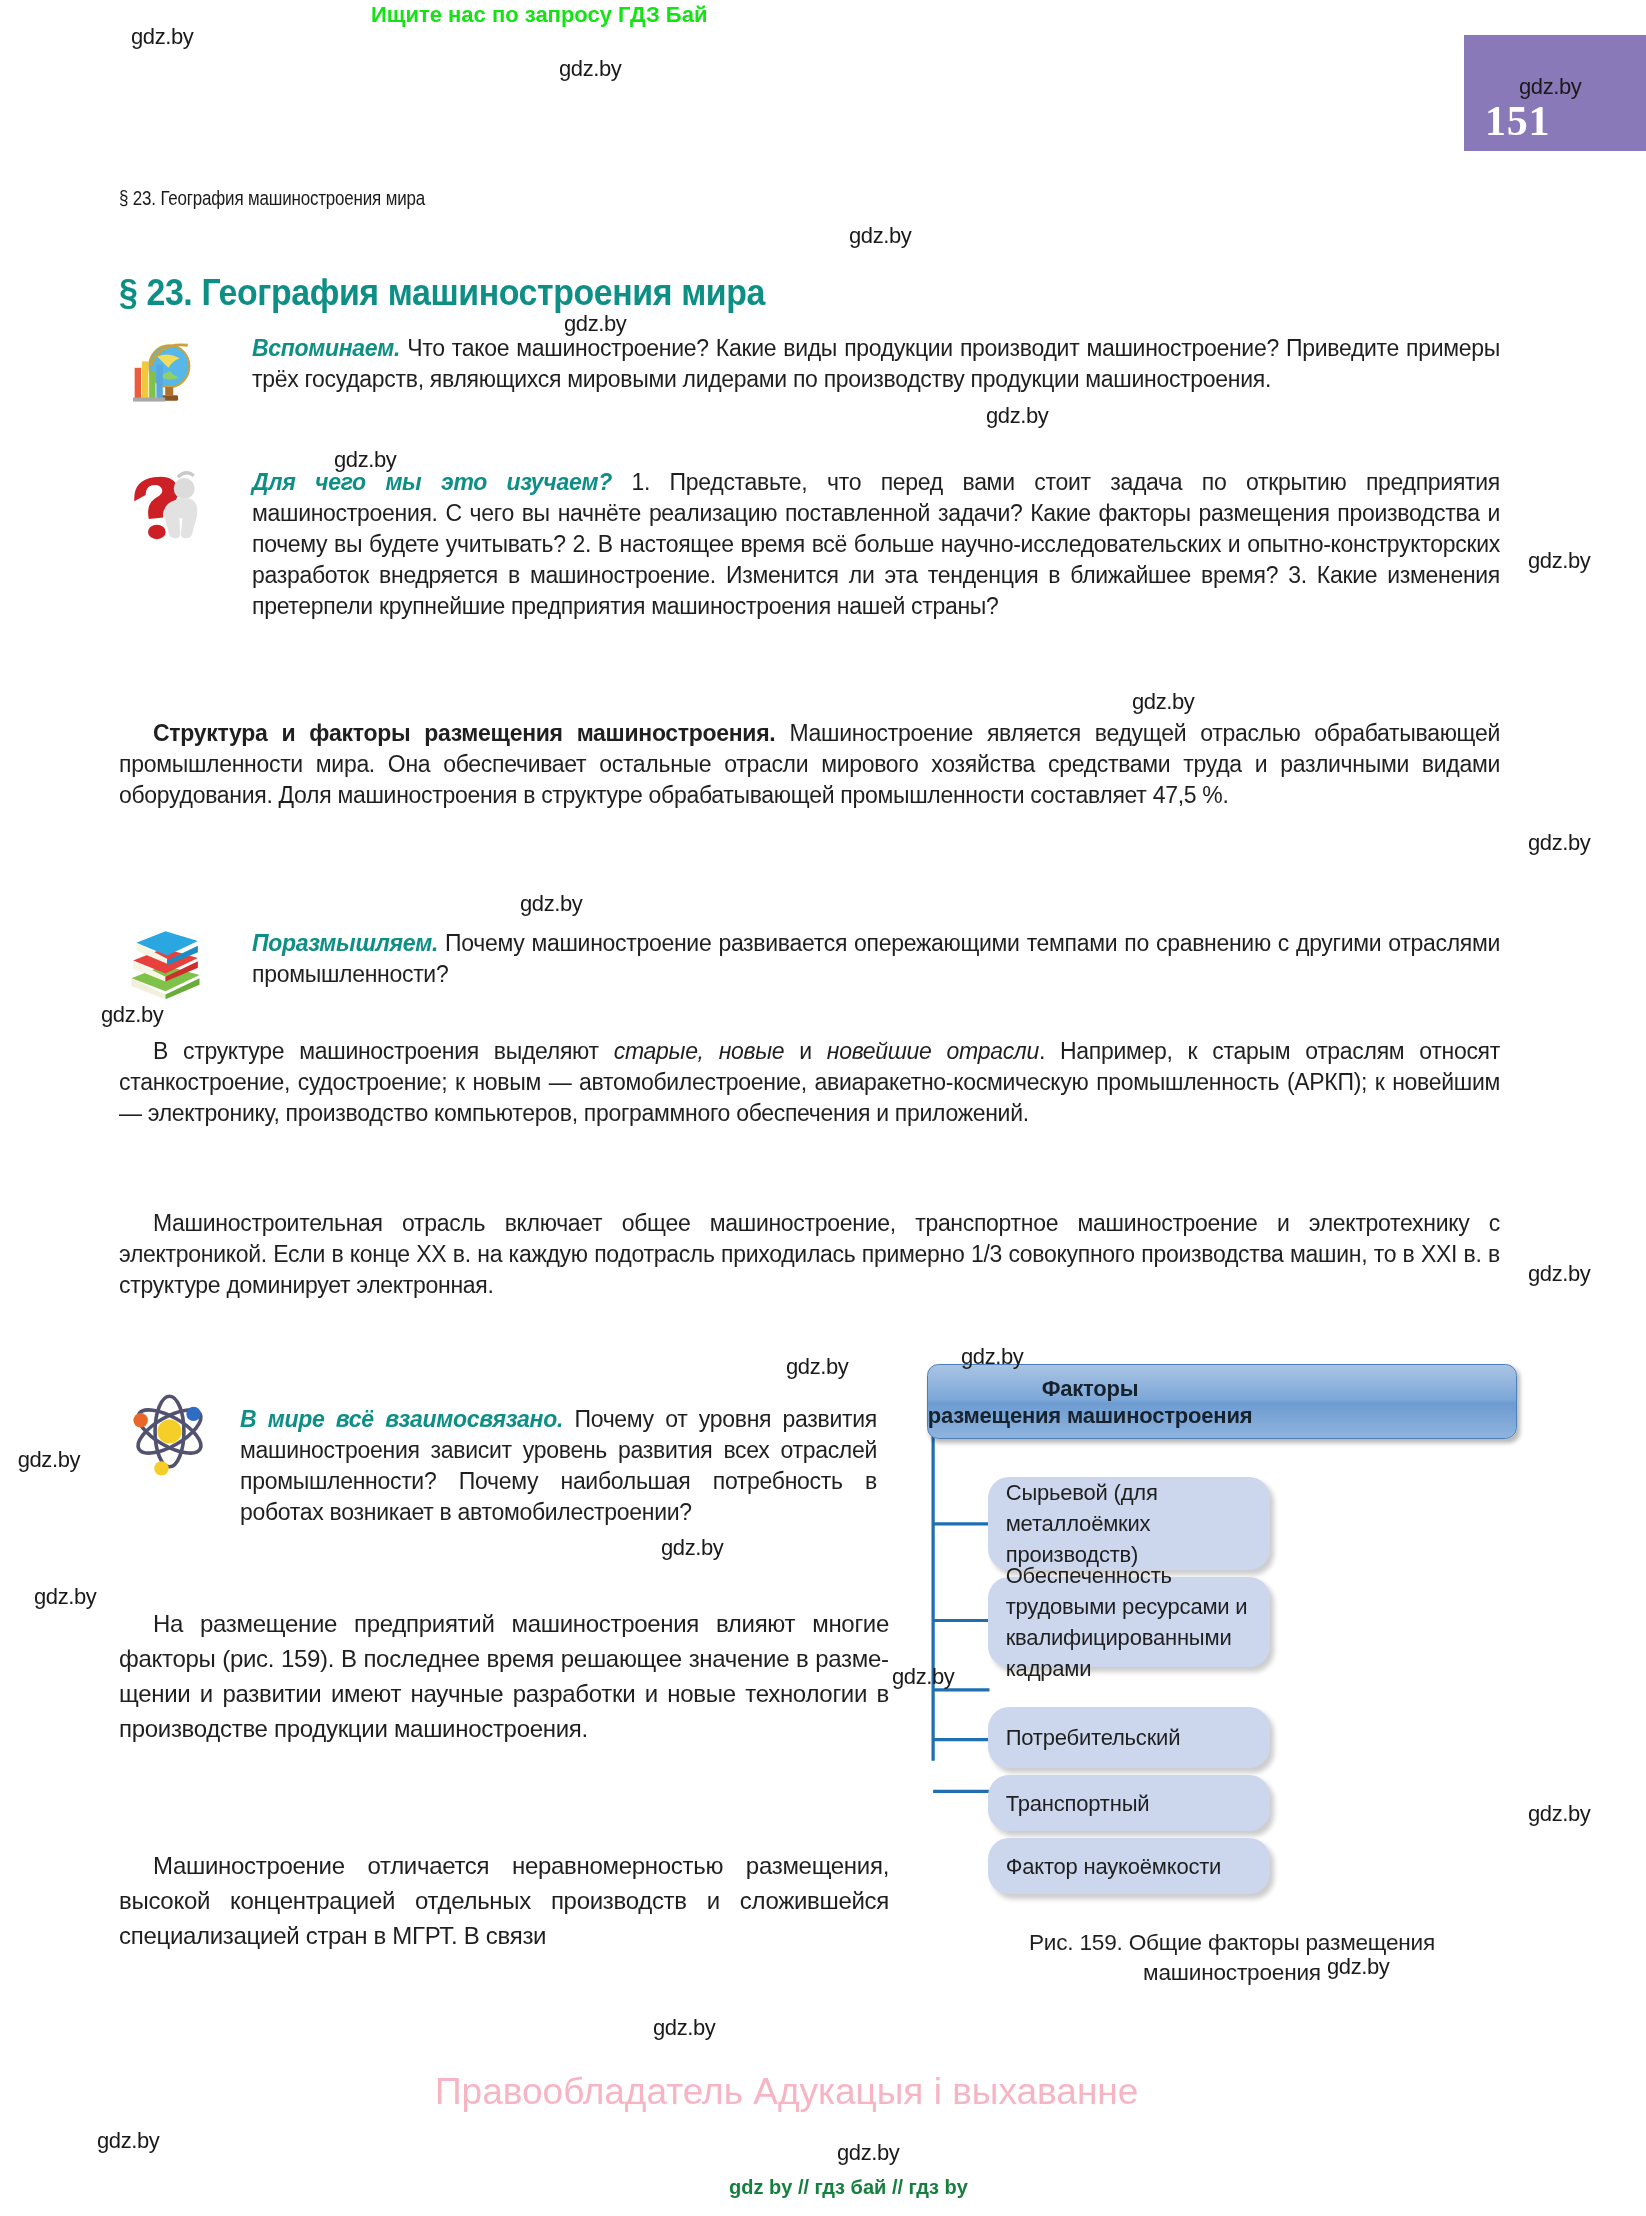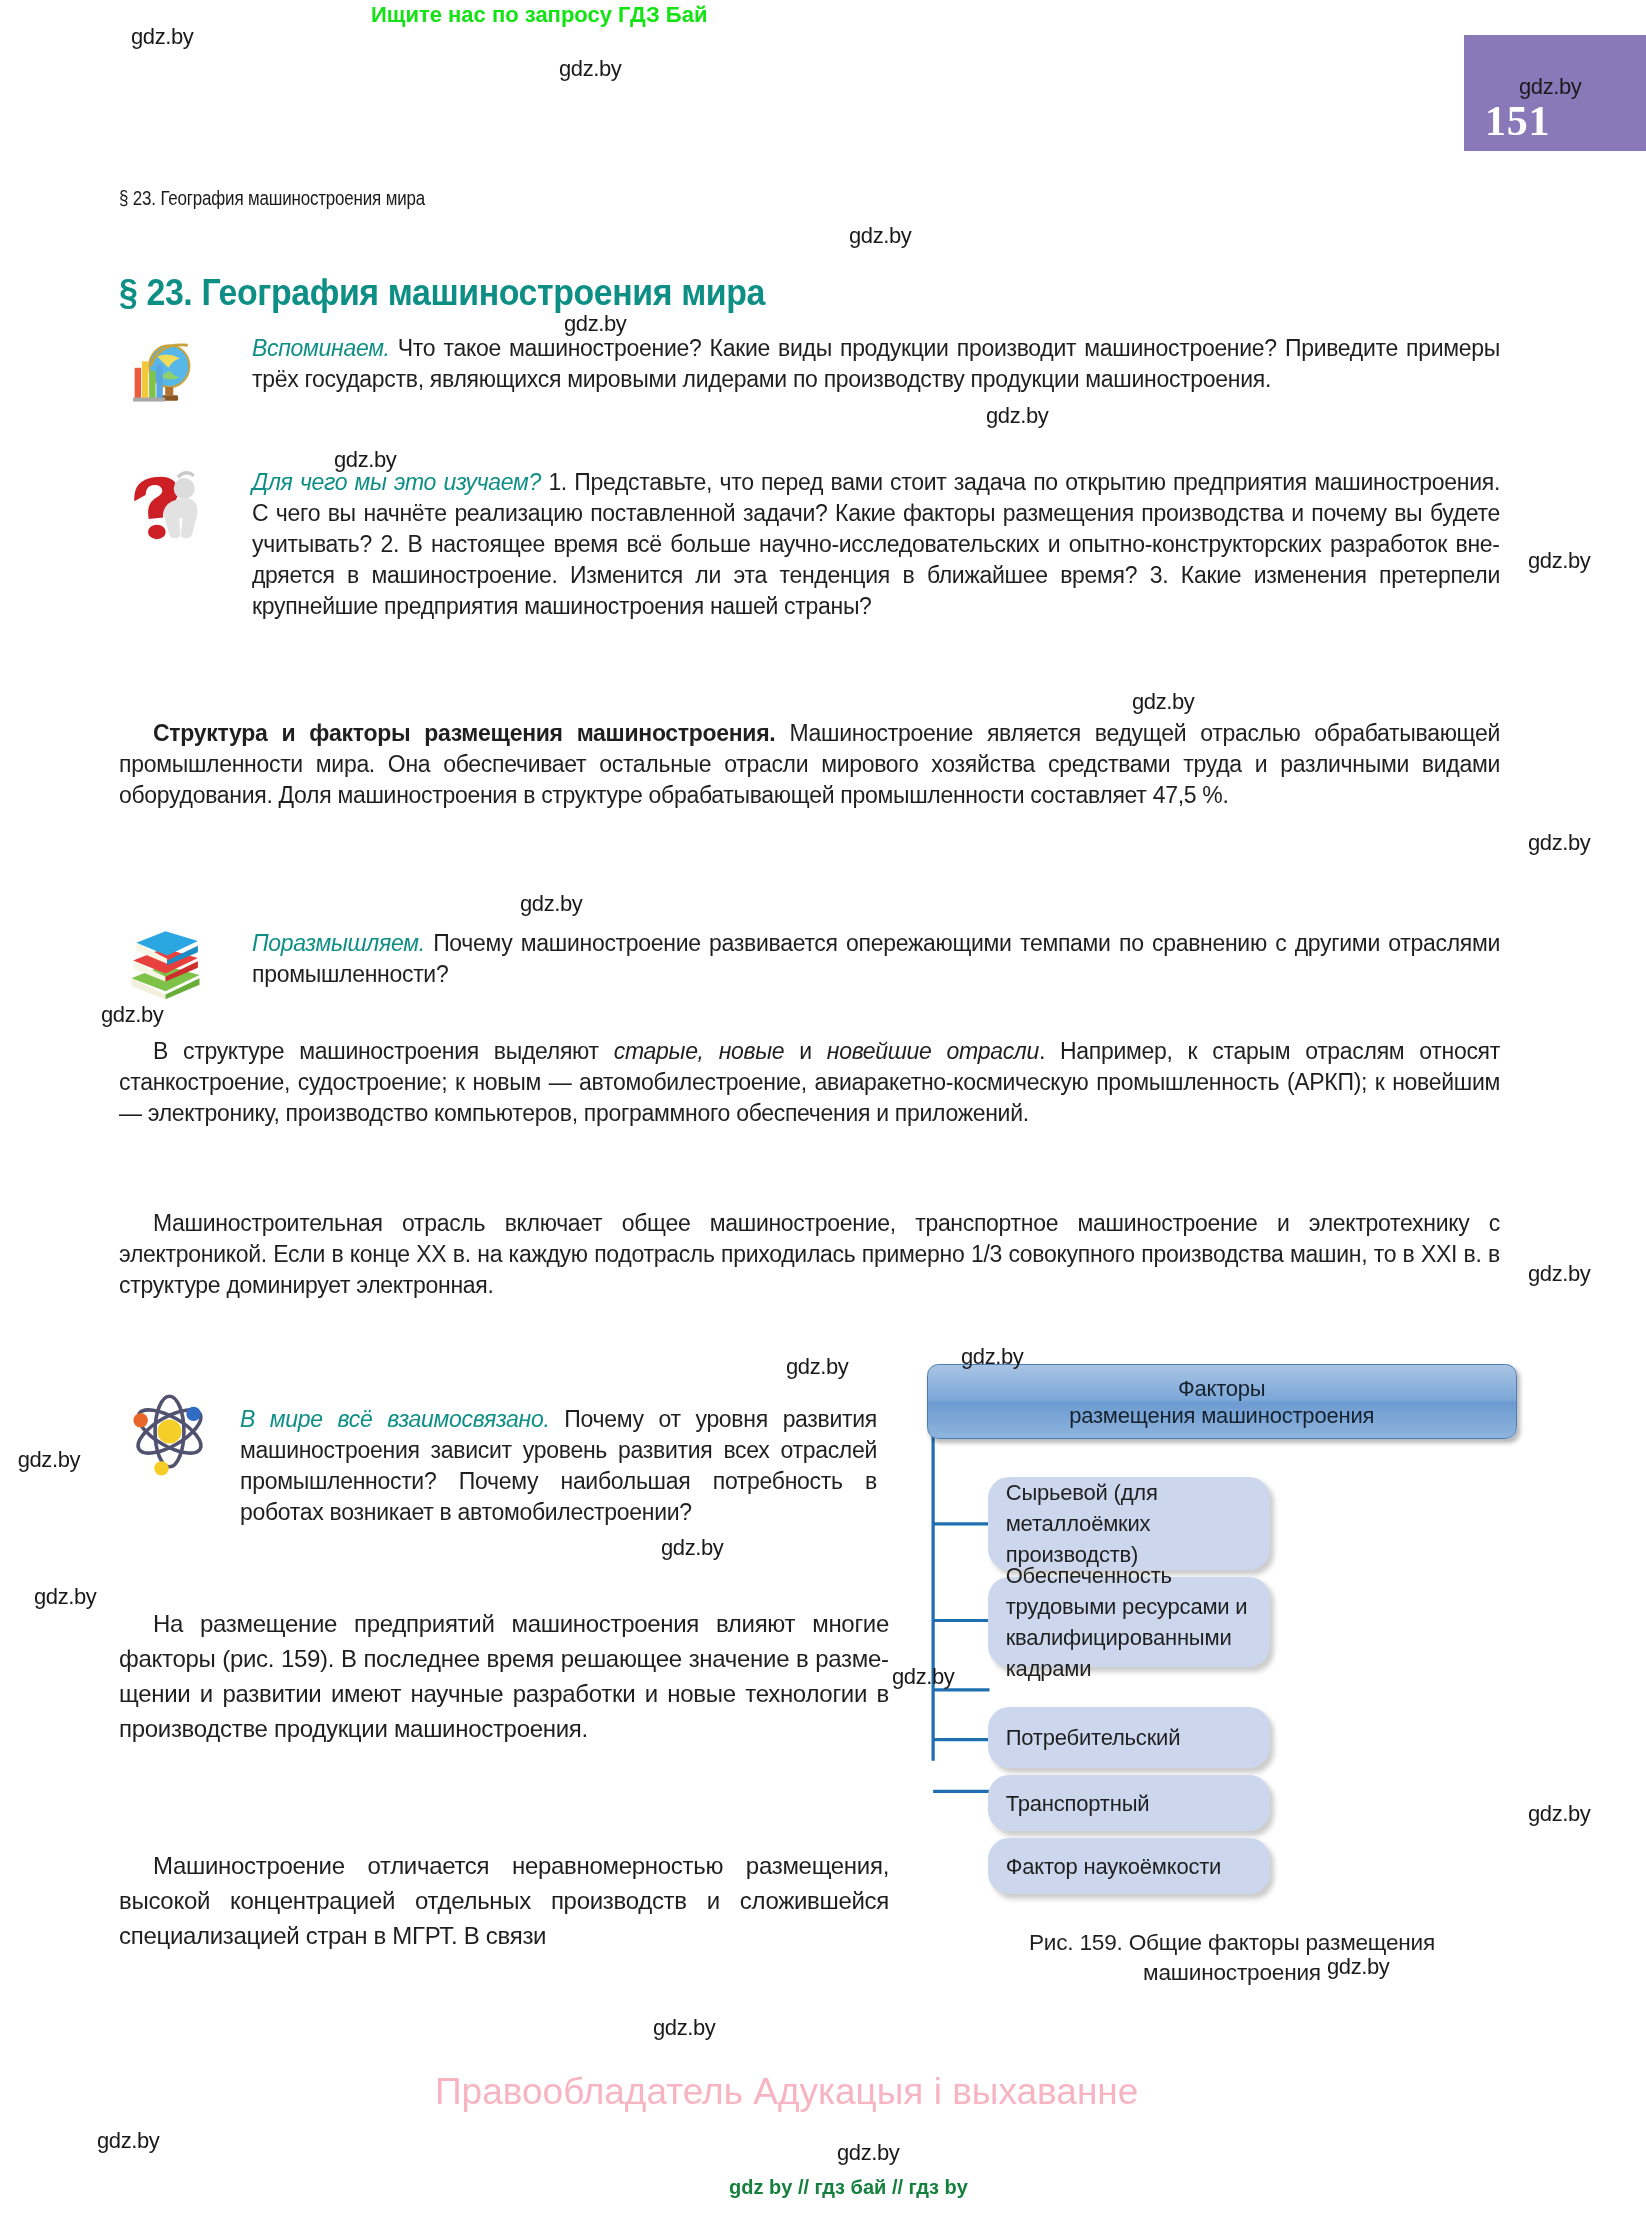--- a/index.html
+++ b/index.html
@@ -115,21 +115,21 @@
     line-height: 31px;
     color: #1f1f1f;
     text-align: justify;
     text-justify: inter-word;
     letter-spacing: -0.3px;
     transform-origin: left top;
   }
   .col b { font-weight: bold; }
   .lead {
     color: #0e8f86;
-    font-weight: normal;
+    font-weight: bold;
     font-style: italic;
   }
   .hang { display: inline-block; width: 34px; }
   .ital { font-style: italic; }
 
   
   .icon-box {
     position: absolute;
     z-index: 6;
   }
@@ -146,27 +146,27 @@
     position: absolute;
     left: 9.7px;
     top: 0px;
     width: 588px;
     height: 73px;
     border-radius: 11.3px;
     background: linear-gradient(to bottom, #a9c4e4 0%, #7ca7d8 48%, #6d9bd1 52%, #8fb4de 100%);
     border: 1.6px solid #4c7fb8;
     box-shadow: 2.4px 3.2px 4px rgba(0,0,0,0.28);
     color: #16222e;
-    font-weight: normal;
+    font-weight: bold;
     font-size: 22px;
     line-height: 27px;
     text-align: center;
     display: flex;
     align-items: center;
-    justify-content: center;
+    justify-content: flex-start;
     letter-spacing: -0.2px;
   }
   .dg-item {
     position: absolute;
     left: 71px;
     border-radius: 21px;
     background: #ccd7ee;
     box-shadow: 4px 4.8px 4.8px rgba(0,0,0,0.20);
     color: #1f1f1f;
     font-size: 22px;

